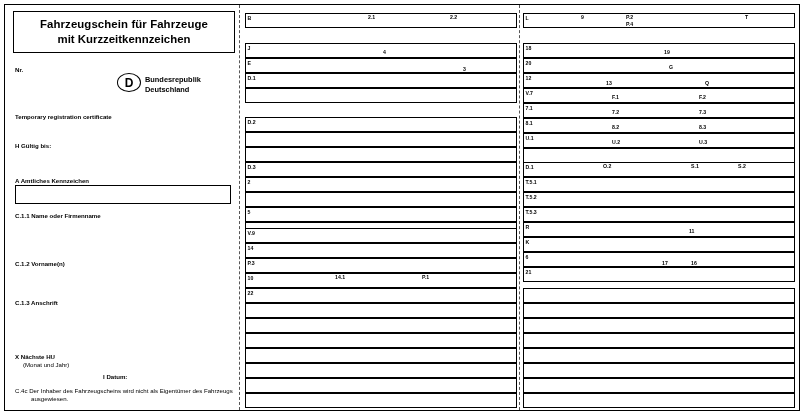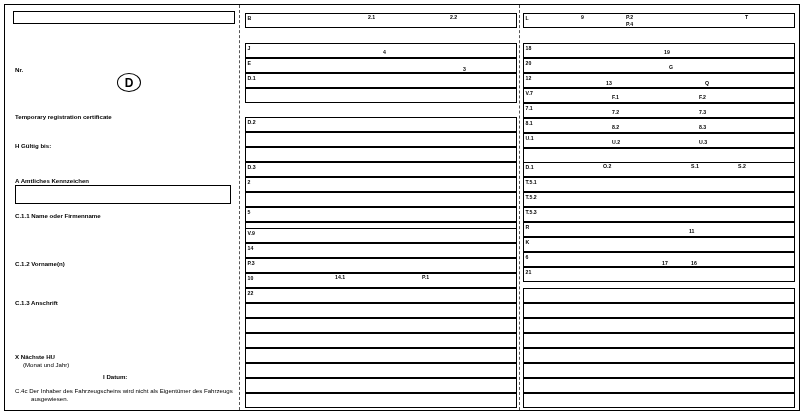--- a/index.html
+++ b/index.html
@@ -30,27 +30,33 @@
 </style>
 </head>
 <body>
 
 <div class="page">
   <div class="sheet">
 
     <div class="leftpanel">
 
       <div class="title">
+        <div class="l1">Fahrzeugschein für Fahrzeuge</div>
+        <div class="l2">mit Kurzzeitkennzeichen</div>
       </div>
 
       <div class="nr">Nr.</div>
 
 
       <div class="doval">D</div>
 
+      <div class="brd">
+        <div>Bundesrepublik</div>
+        <div>Deutschland</div>
+      </div>
 
       <div class="lbl" style="left:10px;top:108px;">Temporary registration certificate</div>
       <div class="lbl" style="left:10px;top:137px;">H Gültig bis:</div>
       <div class="lbl" style="left:10px;top:172px;">A Amtliches Kennzeichen</div>
       <div class="kennz"></div>
       <div class="lbl" style="left:10px;top:207px;">C.1.1 Name oder Firmenname</div>
       <div class="lbl" style="left:10px;top:255px;">C.1.2 Vorname(n)</div>
       <div class="lbl" style="left:10px;top:294px;">C.1.3 Anschrift</div>
 
       <div class="lbl" style="left:10px;top:348px;">X Nächste HU</div>

